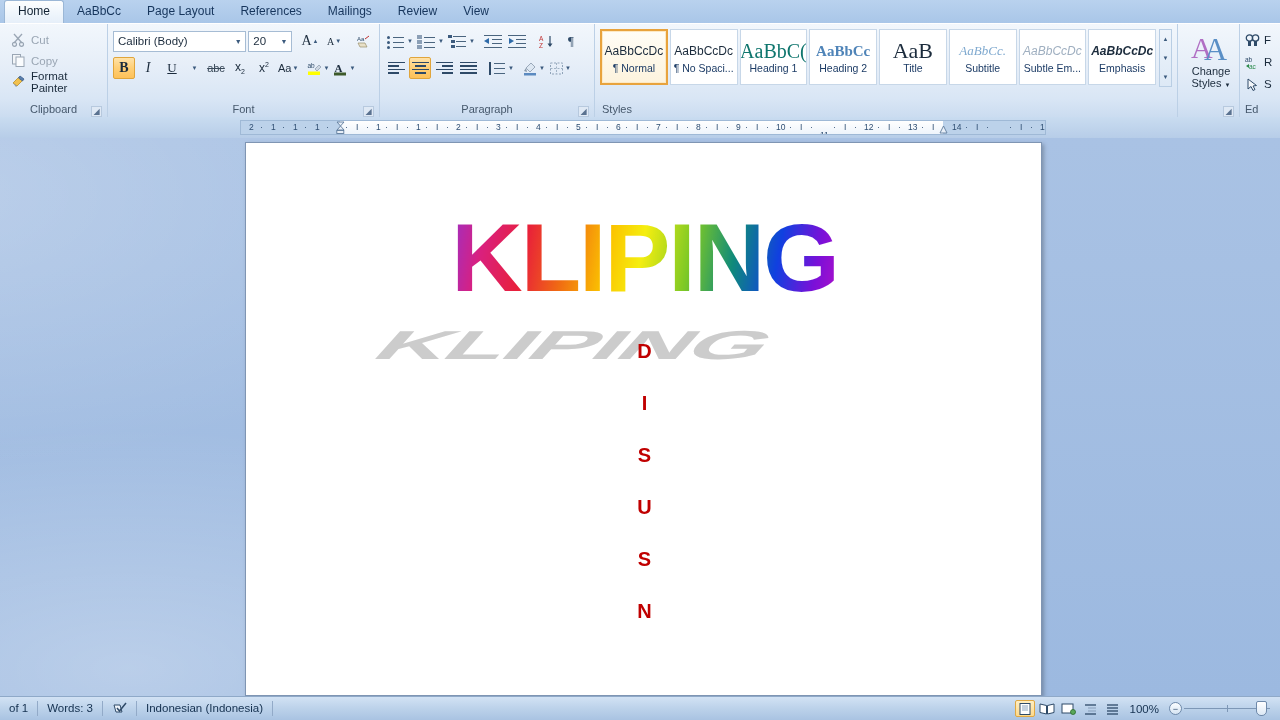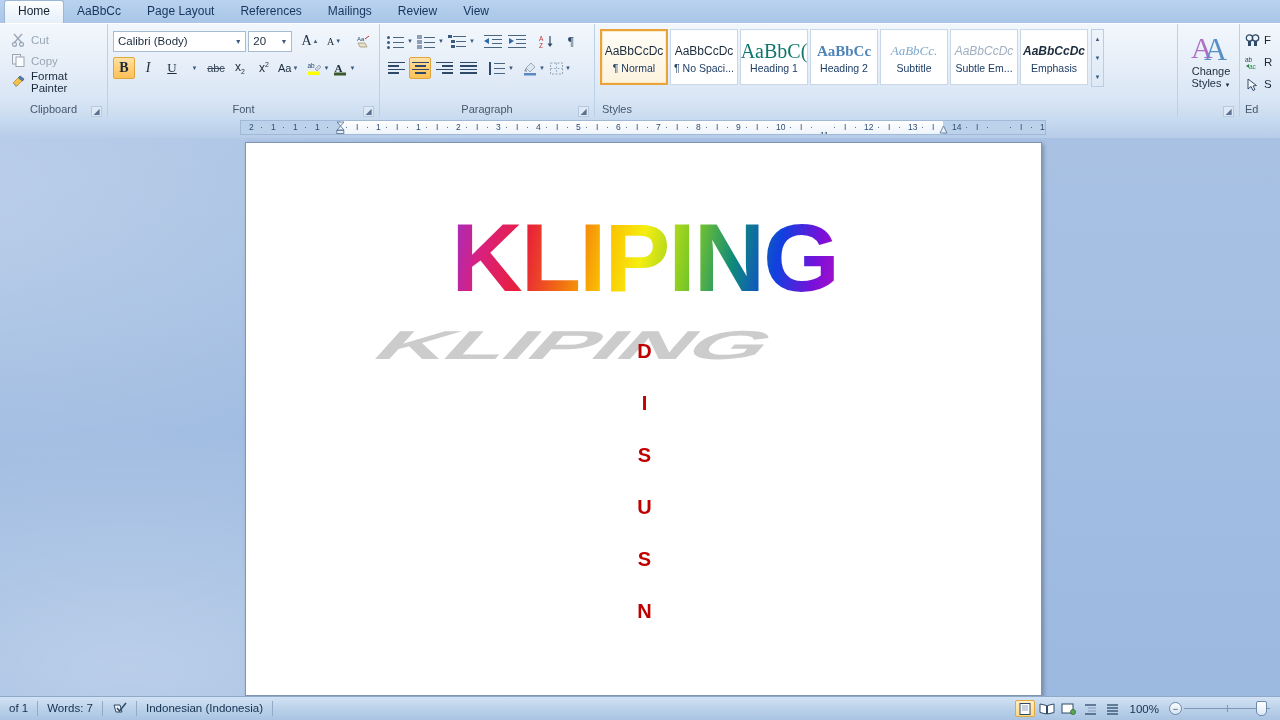--- a/index.html
+++ b/index.html
@@ -628,20 +628,24 @@
               <span class="sc-sample" style="font-family:'Liberation Sans',sans-serif;font-size:12px;color:#1b2b3c">AaBbCcDc</span>
               <span class="sc-name">¶ No Spaci...</span>
             </div>
             <div class="style-card">
               <span class="sc-sample" style="font-family:'Liberation Serif',serif;font-size:20px;color:#0f766e;font-weight:normal">AaBbC(</span>
               <span class="sc-name">Heading 1</span>
             </div>
             <div class="style-card">
               <span class="sc-sample" style="font-family:'Liberation Serif',serif;font-size:15px;color:#4f84b8;font-weight:bold">AaBbCc</span>
               <span class="sc-name">Heading 2</span>
+            </div>
+            <div class="style-card">
+              <span class="sc-sample" style="font-family:'Liberation Serif',serif;font-size:22px;color:#1b2b3c">AaB</span>
+              <span class="sc-name">Title</span>
             </div>
             <div class="style-card">
               <span class="sc-sample" style="font-family:'Liberation Serif',serif;font-style:italic;font-size:13px;color:#7fa9cf">AaBbCc.</span>
               <span class="sc-name">Subtitle</span>
             </div>
             <div class="style-card">
               <span class="sc-sample" style="font-family:'Liberation Sans',sans-serif;font-style:italic;font-size:12px;color:#9fafc0">AaBbCcDc</span>
               <span class="sc-name">Subtle Em...</span>
             </div>
             <div class="style-card">
@@ -835,21 +839,21 @@
 
     </div>
   </div>
 
   <div class="statusbar">
     <div class="sb-item">
         <span>of 1</span>
       </div>
     <div class="sb-div"></div>
     <div class="sb-item">
-        <span>Words: 7</span>
+        <span>Words: 3</span>
       </div>
     <div class="sb-div"></div>
     <div class="sb-item">
       <span class="ic">
         <svg width="17" height="15" viewBox="0 0 17 15">
           <path d="M2 4 L8 4 L10 11 L4 11 Z" fill="#eef4fb" stroke="#2e4a68" stroke-width="1"></path>
           <path d="M5 7 L7.5 10 L14 2" fill="none" stroke="#2e4a68" stroke-width="1.5"></path>
         </svg>
       </span>
     </div>

